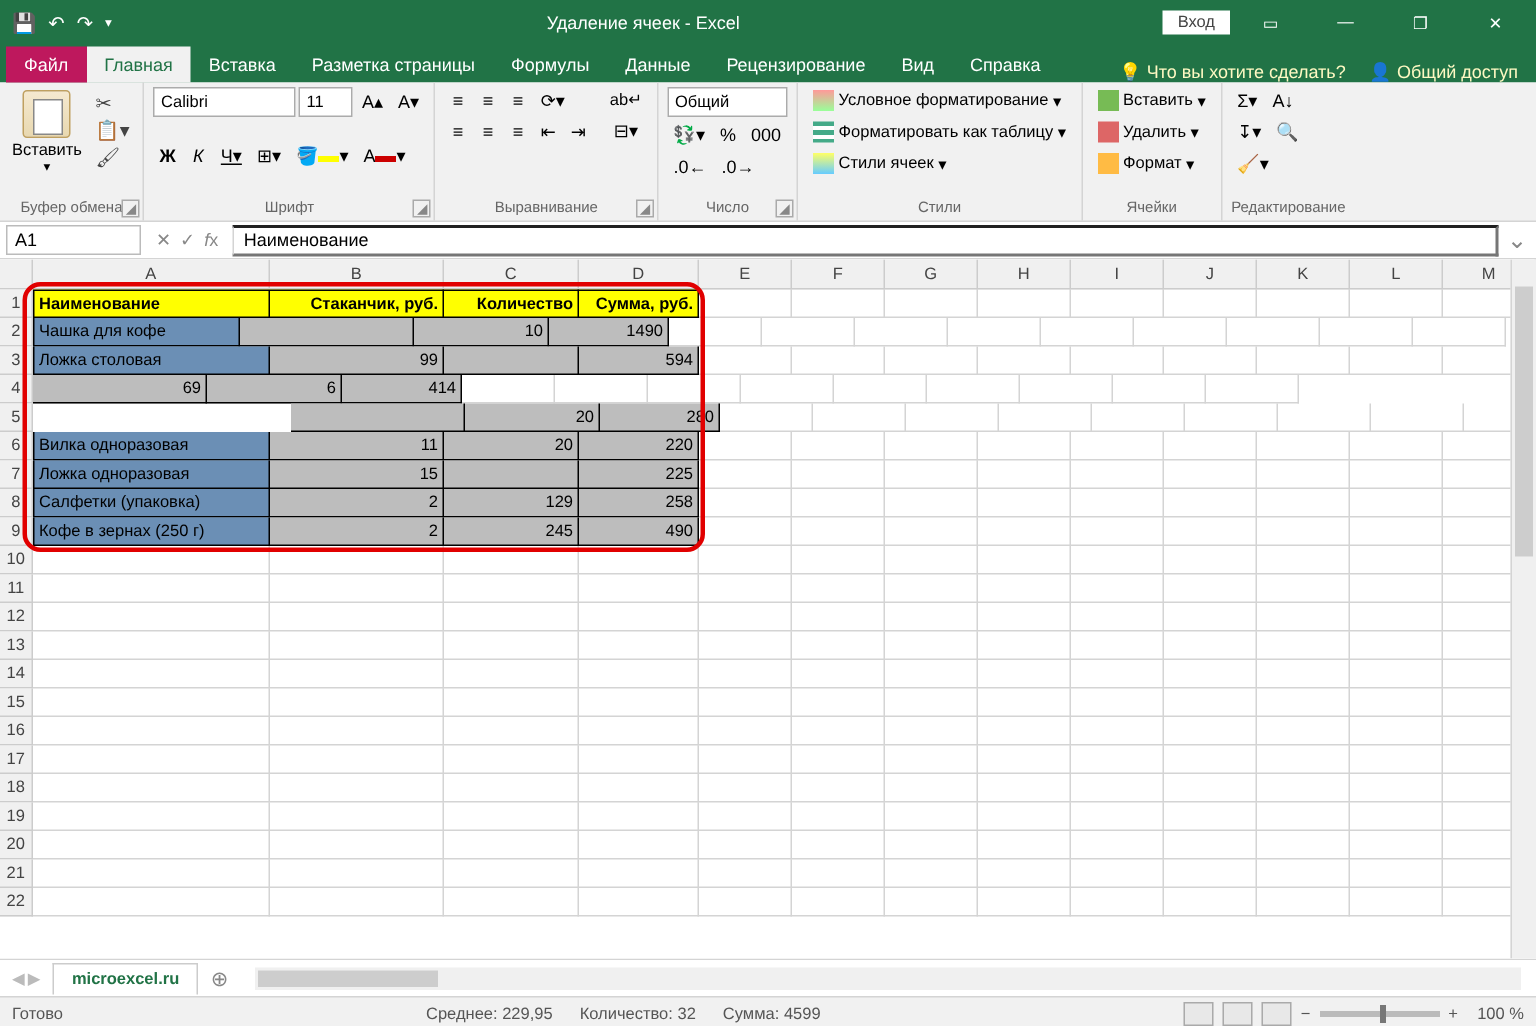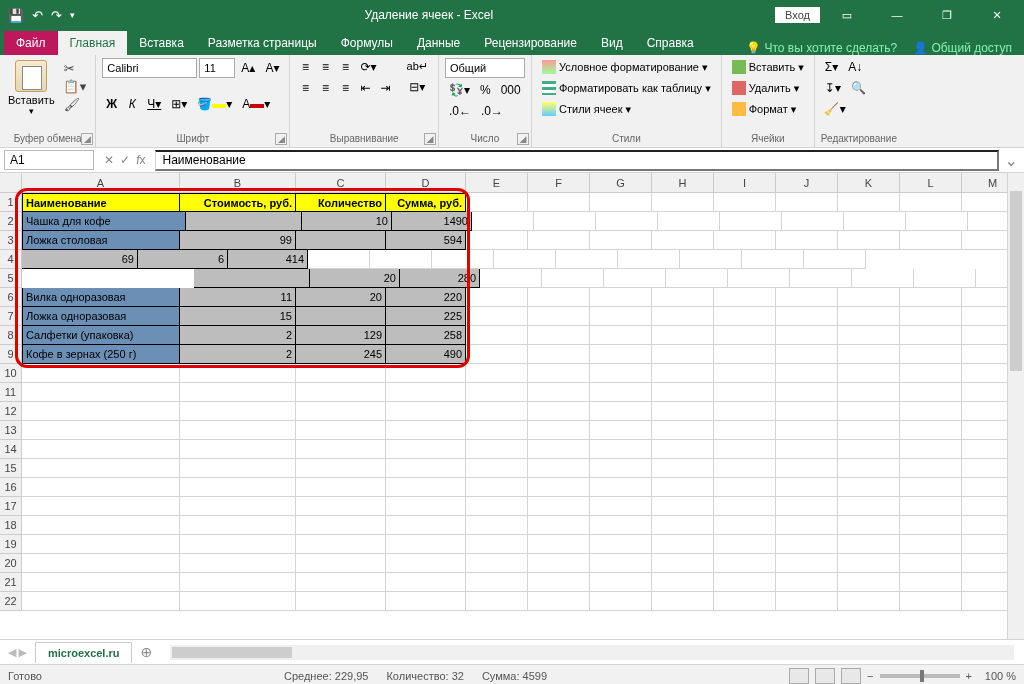--- a/index.html
+++ b/index.html
@@ -10,21 +10,21 @@
 .qat span { cursor: pointer; font-size: 13px; }
 .title-center { flex: 1; text-align: center; }
 .title-right { display: flex; align-items: center; gap: 4px; padding-right: 4px; }
 .login-btn { background: #fff; color: #444; padding: 2px 10px; font-size: 11px; cursor: pointer; }
 .winbtn { width: 46px; height: 30px; display: flex; align-items: center; justify-content: center; cursor: pointer; font-size: 11px; }
 
 .tabbar { height: 25px; background: #217346; display: flex; align-items: flex-end; padding-left: 4px; }
 .tab { color: #fff; padding: 5px 12px; font-size: 12px; cursor: pointer; }
 .tab.active { background: #f1f1f1; color: #217346; }
 .tab-file { background: #be185d; }
-.tabbar-right { margin-left: auto; display: flex; align-items: center; color: #86efac; font-size: 12px; padding-right: 12px; gap: 16px; }
+.tabbar-right { margin-left: auto; display: flex; align-items: center; color: #fef9c3; font-size: 12px; padding-right: 12px; gap: 16px; }
 .tabbar-right span { cursor: pointer; }
 
 .ribbon { height: 93px; background: #f1f1f1; border-bottom: 1px solid #d4d4d4; display: flex; }
 .rgroup { border-right: 1px solid #d4d4d4; padding: 3px 6px 0 6px; display: flex; flex-direction: column; position: relative; }
 .rgroup-label { font-size: 10px; color: #666; text-align: center; padding: 2px 0; margin-top: auto; height: 16px; }
 .rgroup-body { flex: 1; display: flex; gap: 4px; }
 
 .pastebtn { display: flex; flex-direction: column; align-items: center; cursor: pointer; padding: 2px; }
 .paste-icon { width: 32px; height: 32px; background: linear-gradient(#f5e9d0, #e8d8b0); border: 1px solid #bfa060; border-radius: 3px; position: relative; }
 .paste-icon::before { content: ''; position: absolute; left: 6px; top: 5px; width: 18px; height: 22px; background: #fff; border: 1px solid #888; }
@@ -311,35 +311,35 @@
       <div class="rh">17</div>
       <div class="rh">18</div>
       <div class="rh">19</div>
       <div class="rh">20</div>
       <div class="rh">21</div>
       <div class="rh">22</div>
     </div>
   <div class="cells" id="cells">
       <div class="cell-row first">
         <div class="cell tbl hdr firstcol" style="width: 158px;">Наименование</div>
-        <div class="cell tbl hdr tr" style="width: 116px;">Стоимость, руб.</div>
+        <div class="cell tbl hdr tr" style="width: 116px;">Стаканчик, руб.</div>
         <div class="cell tbl hdr tr" style="width: 90px;">Количество</div>
         <div class="cell tbl hdr tr" style="width: 80px;">Сумма, руб.</div>
         <div class="cell" style="width: 62px;"></div>
         <div class="cell" style="width: 62px;"></div>
         <div class="cell" style="width: 62px;"></div>
         <div class="cell" style="width: 62px;"></div>
         <div class="cell" style="width: 62px;"></div>
         <div class="cell" style="width: 62px;"></div>
         <div class="cell" style="width: 62px;"></div>
         <div class="cell" style="width: 62px;"></div>
         <div class="cell" style="width: 62px;"></div>
       </div>
       <div class="cell-row">
-        <div class="cell tbl firstcol sel-a" style="width: 164px;">Чашка для кофе</div>
+        <div class="cell tbl firstcol sel-a" style="width: 138px;">Чашка для кофе</div>
         <div class="cell tbl tr" style="width: 116px;"></div>
         <div class="cell tbl tr" style="width: 90px;">10</div>
         <div class="cell tbl tr" style="width: 80px;">1490</div>
         <div class="cell" style="width: 62px;"></div>
         <div class="cell" style="width: 62px;"></div>
         <div class="cell" style="width: 62px;"></div>
         <div class="cell" style="width: 62px;"></div>
         <div class="cell" style="width: 62px;"></div>
         <div class="cell" style="width: 62px;"></div>
         <div class="cell" style="width: 62px;"></div>

